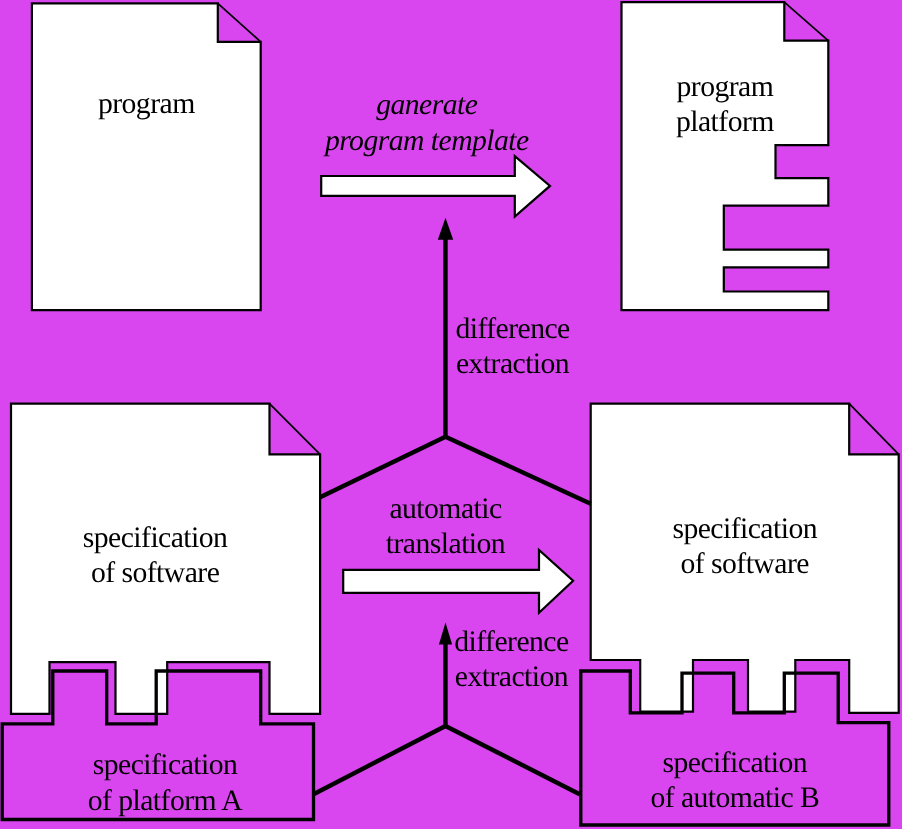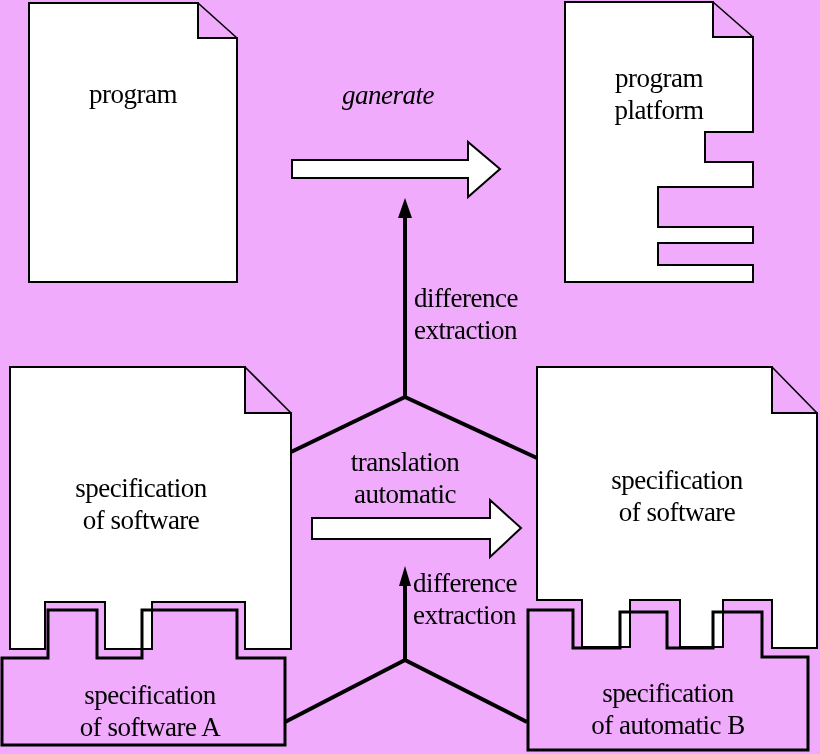--- a/index.html
+++ b/index.html
@@ -1,27 +1,27 @@
 <!DOCTYPE html>
 <html><head>
 <meta charset="utf-8">
 <style>
   html,body{margin:0;padding:0;background:#ffffff;}
   .stage{
-    position:relative;width:820px;height:754px;background:#f0abfc;overflow:hidden;
+    position:relative;width:820px;height:754px;background:#d946ef;overflow:hidden;
     font-family:"Liberation Serif", serif;color:#000000;
   }
   .stage svg{position:absolute;left:0;top:0;display:block;}
   .lbl{
     position:absolute;font-size:27px;line-height:32px;letter-spacing:-0.5px;
     white-space:nowrap;color:#000000;
   }
   .lbl span{display:block;}
   .center{text-align:center;}
-  .left{text-align:left;}
+  .left{text-align:center;}
 </style>
 </head>
 <body>
 
 <div class="stage">
 
   <svg width="820" height="754" viewBox="0 0 820 754">
 
     <g>
       <path d="M29,3 H198 V38 H237 V282 H29 Z" fill="#ffffff" stroke="#000000" stroke-width="2"></path>
@@ -78,50 +78,51 @@
     <span>program</span>
   </div>
 
   <div class="lbl center" style="left:565px;width:188px;top:62px;">
     <span>program</span>
     <span>platform</span>
   </div>
 
   <div class="lbl center" style="left:268px;width:240px;top:79px;font-style:italic;">
     <span>ganerate</span>
+    <span>program template</span>
   </div>
 
   <div class="lbl left" style="left:414px;top:282px;">
     <span>difference</span>
     <span>extraction</span>
   </div>
 
   <div class="lbl center" style="left:305px;width:200px;top:446px;">
+    <span>automatic</span>
     <span>translation</span>
-    <span>automatic</span>
   </div>
 
   <div class="lbl center" style="left:10px;width:262px;top:472px;">
     <span>specification</span>
     <span>of software</span>
   </div>
 
   <div class="lbl center" style="left:537px;width:280px;top:464px;">
     <span>specification</span>
     <span>of software</span>
   </div>
 
   <div class="lbl left" style="left:413px;top:567px;">
     <span>difference</span>
     <span>extraction</span>
   </div>
 
   <div class="lbl center" style="left:20px;width:260px;top:679px;">
     <span>specification</span>
-    <span>of software A</span>
+    <span>of platform A</span>
   </div>
 
   <div class="lbl center" style="left:528px;width:280px;top:677px;">
     <span>specification</span>
     <span>of automatic B</span>
   </div>
 
 </div>
 
 </body></html>

